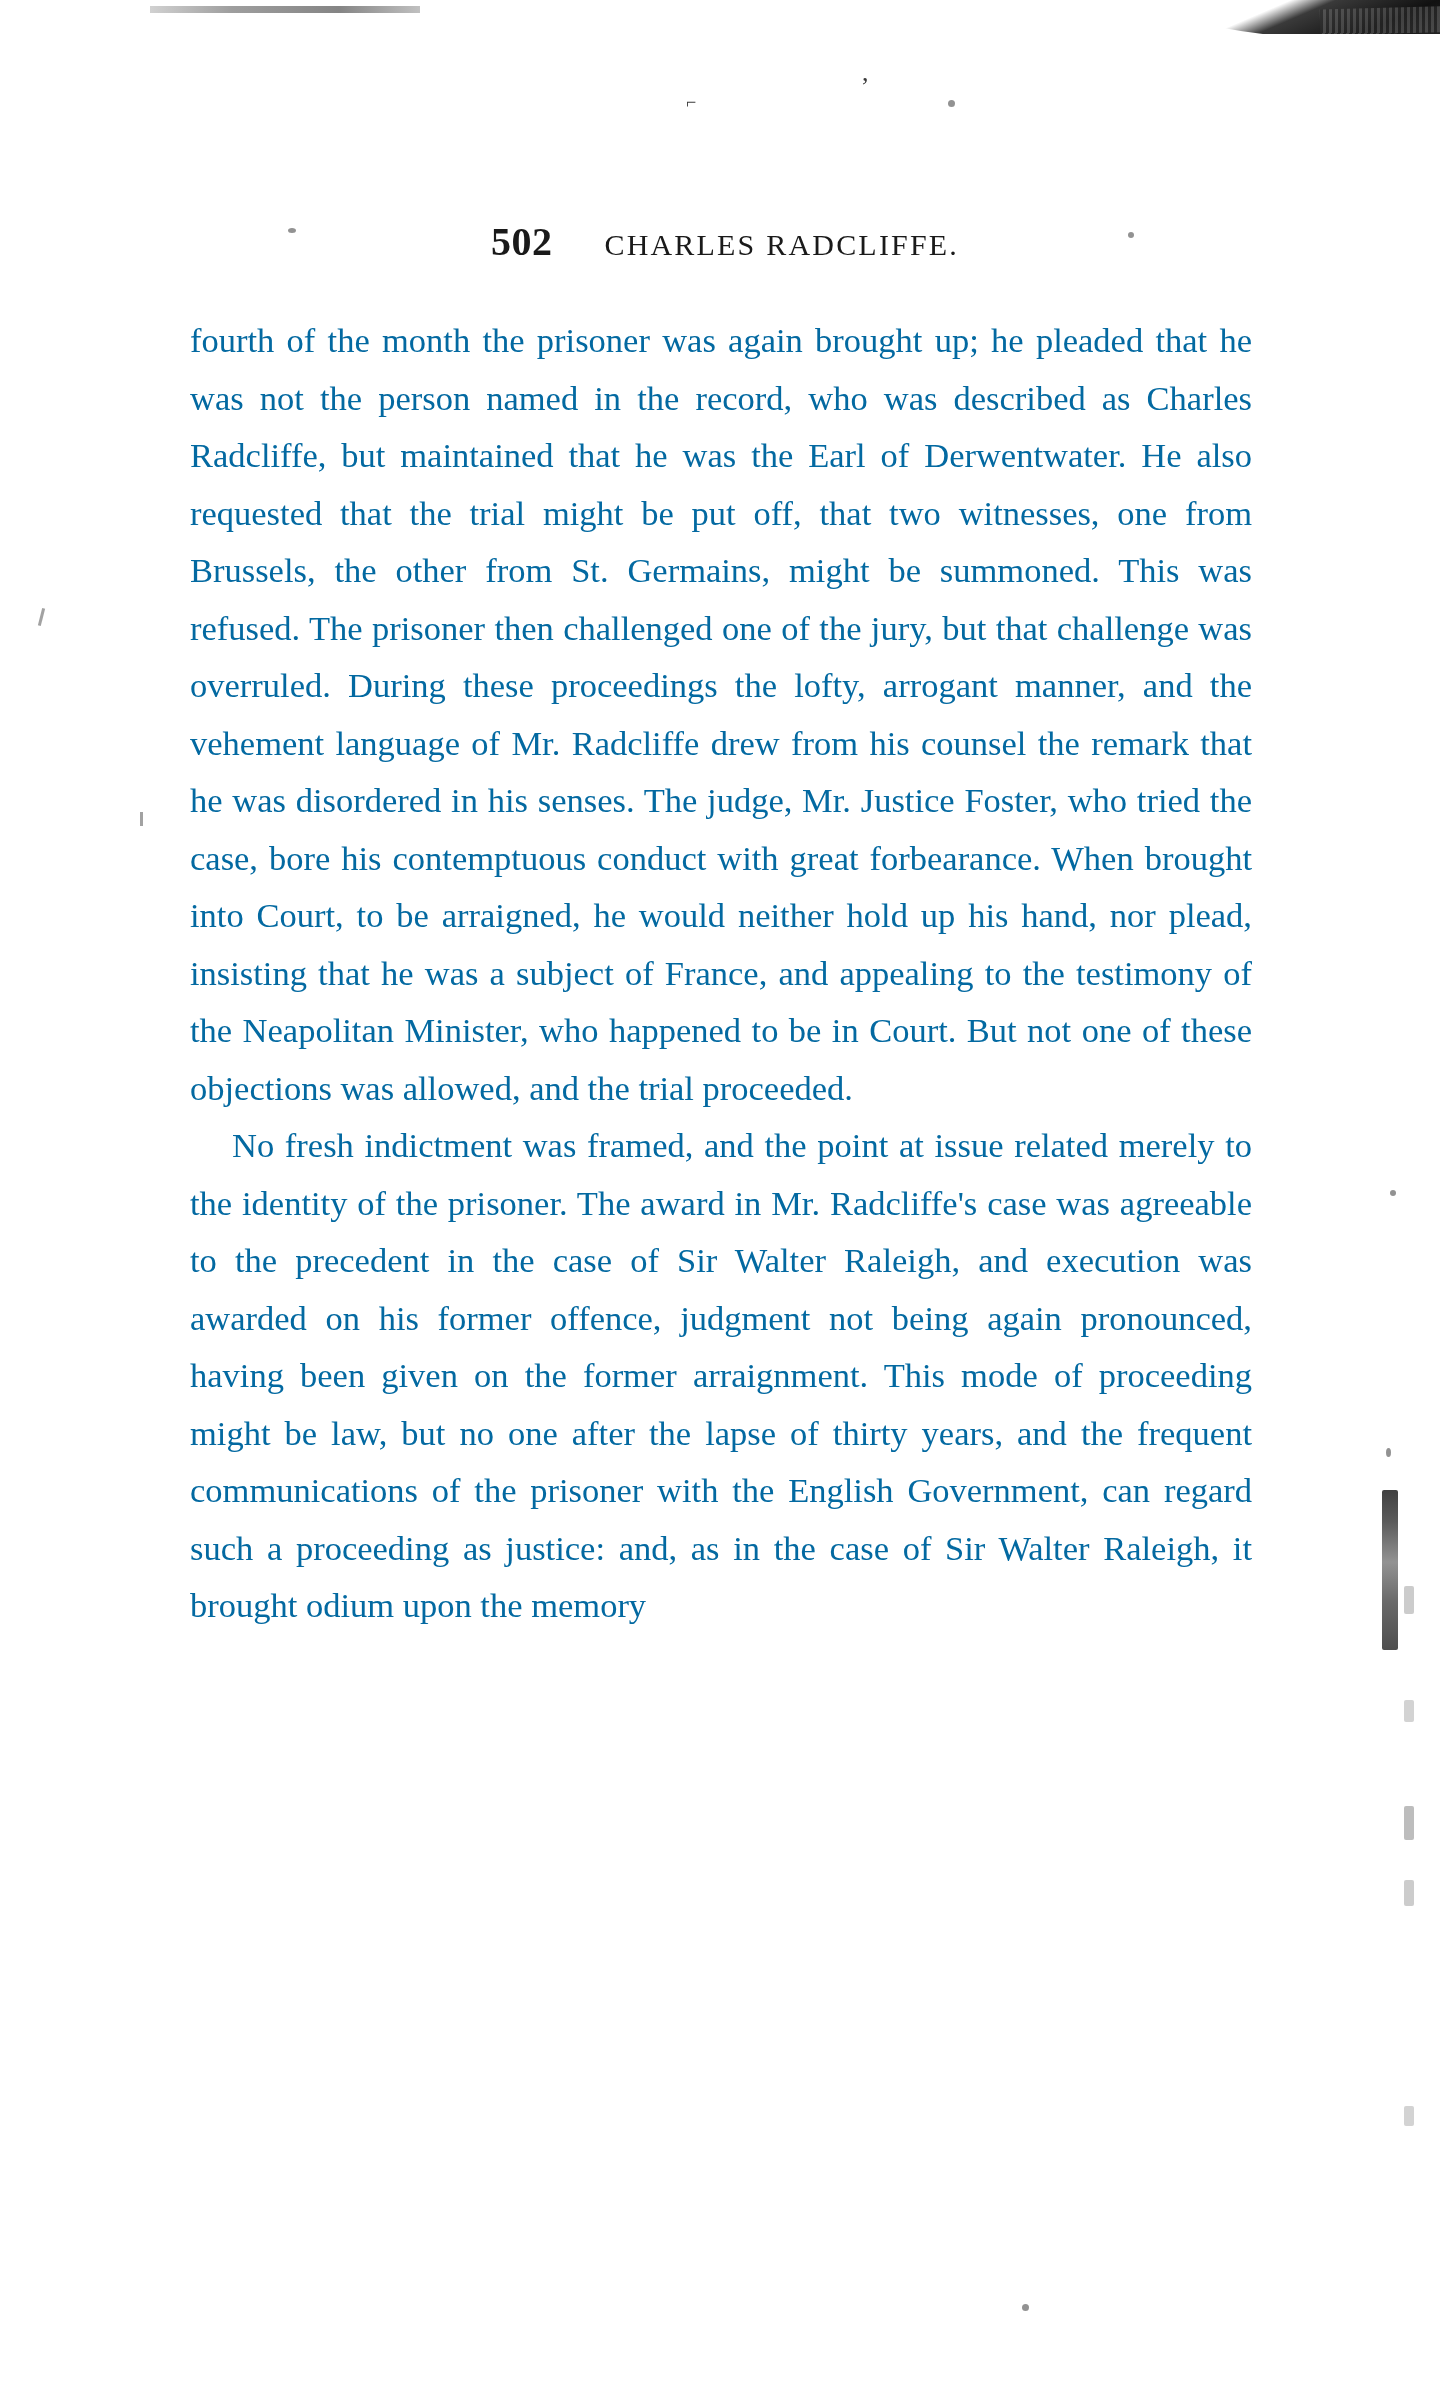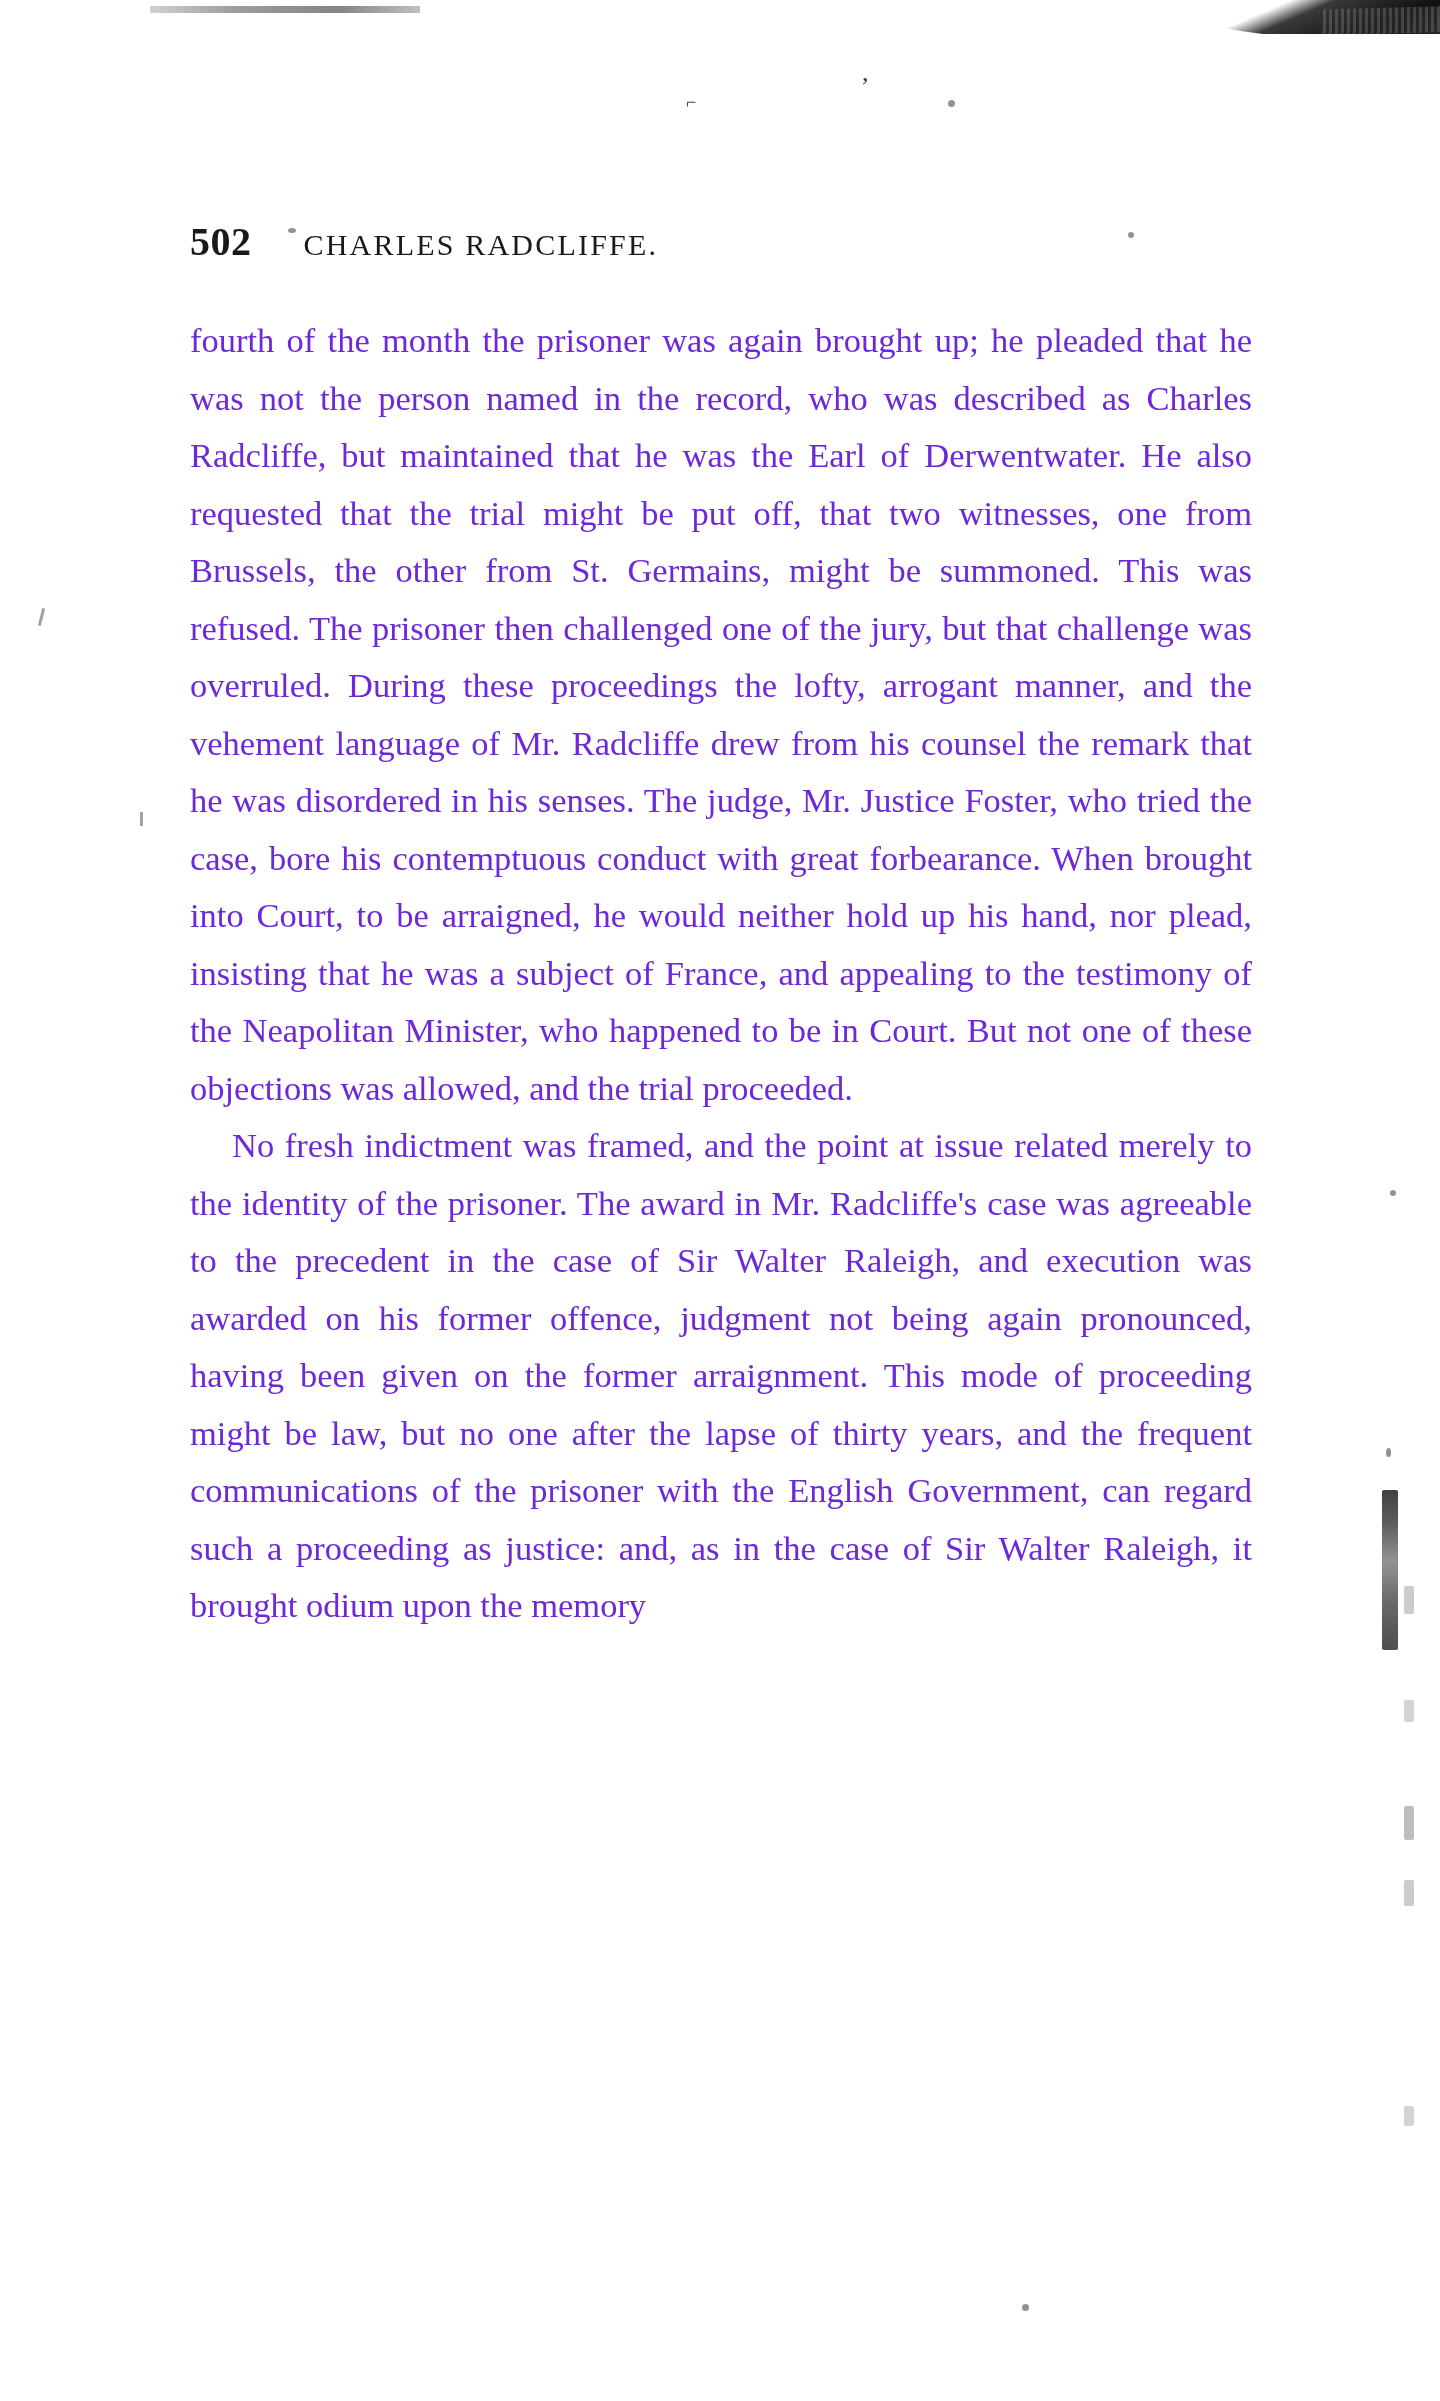--- a/index.html
+++ b/index.html
@@ -104,20 +104,21 @@
     width: 1440px;
     height: 2401px;
   }
   .header {
     position: absolute;
     left: 190px;
     top: 218px;
     width: 1070px;
     display: flex;
     align-items: baseline;
+    justify-content: center;
   }
   .folio {
     font-size: 40px;
     font-weight: 700;
     letter-spacing: .5px;
     font-family: "Liberation Serif", serif;
   }
   .running-head {
     margin-left: 52px;
     font-size: 30px;
@@ -131,21 +132,21 @@
     top: 312px;
     width: 1062px;
   }
   .para {
     margin: 0;
     font-size: 34.5px;
     line-height: 57.5px;
     text-align: justify;
     text-justify: inter-word;
     font-family: "Liberation Serif", serif;
-    color: #6d28d9;
+    color: #0369a1;
   }
   .para + .para {
     margin-top: 0;
   }
   .para.indent {
     text-indent: 42px;
   }
   .para .it {
   }
 </style>

